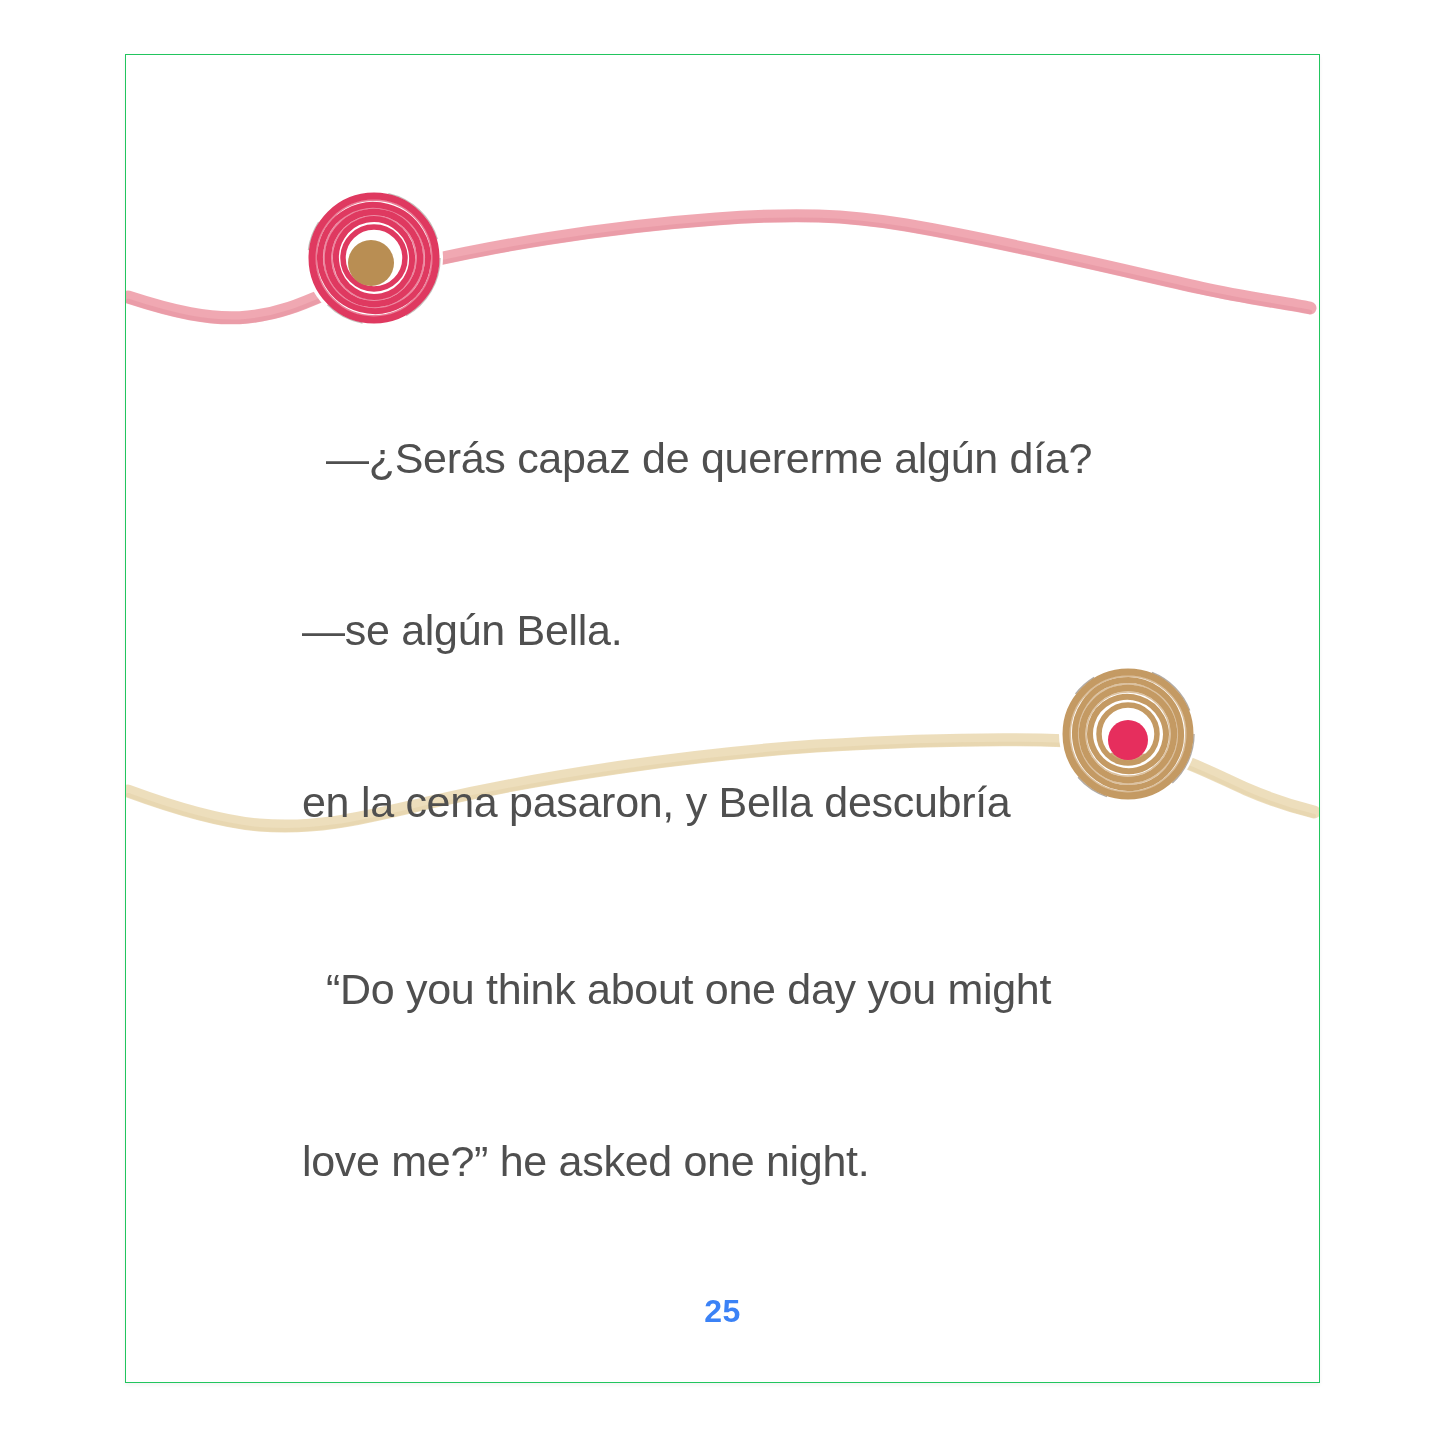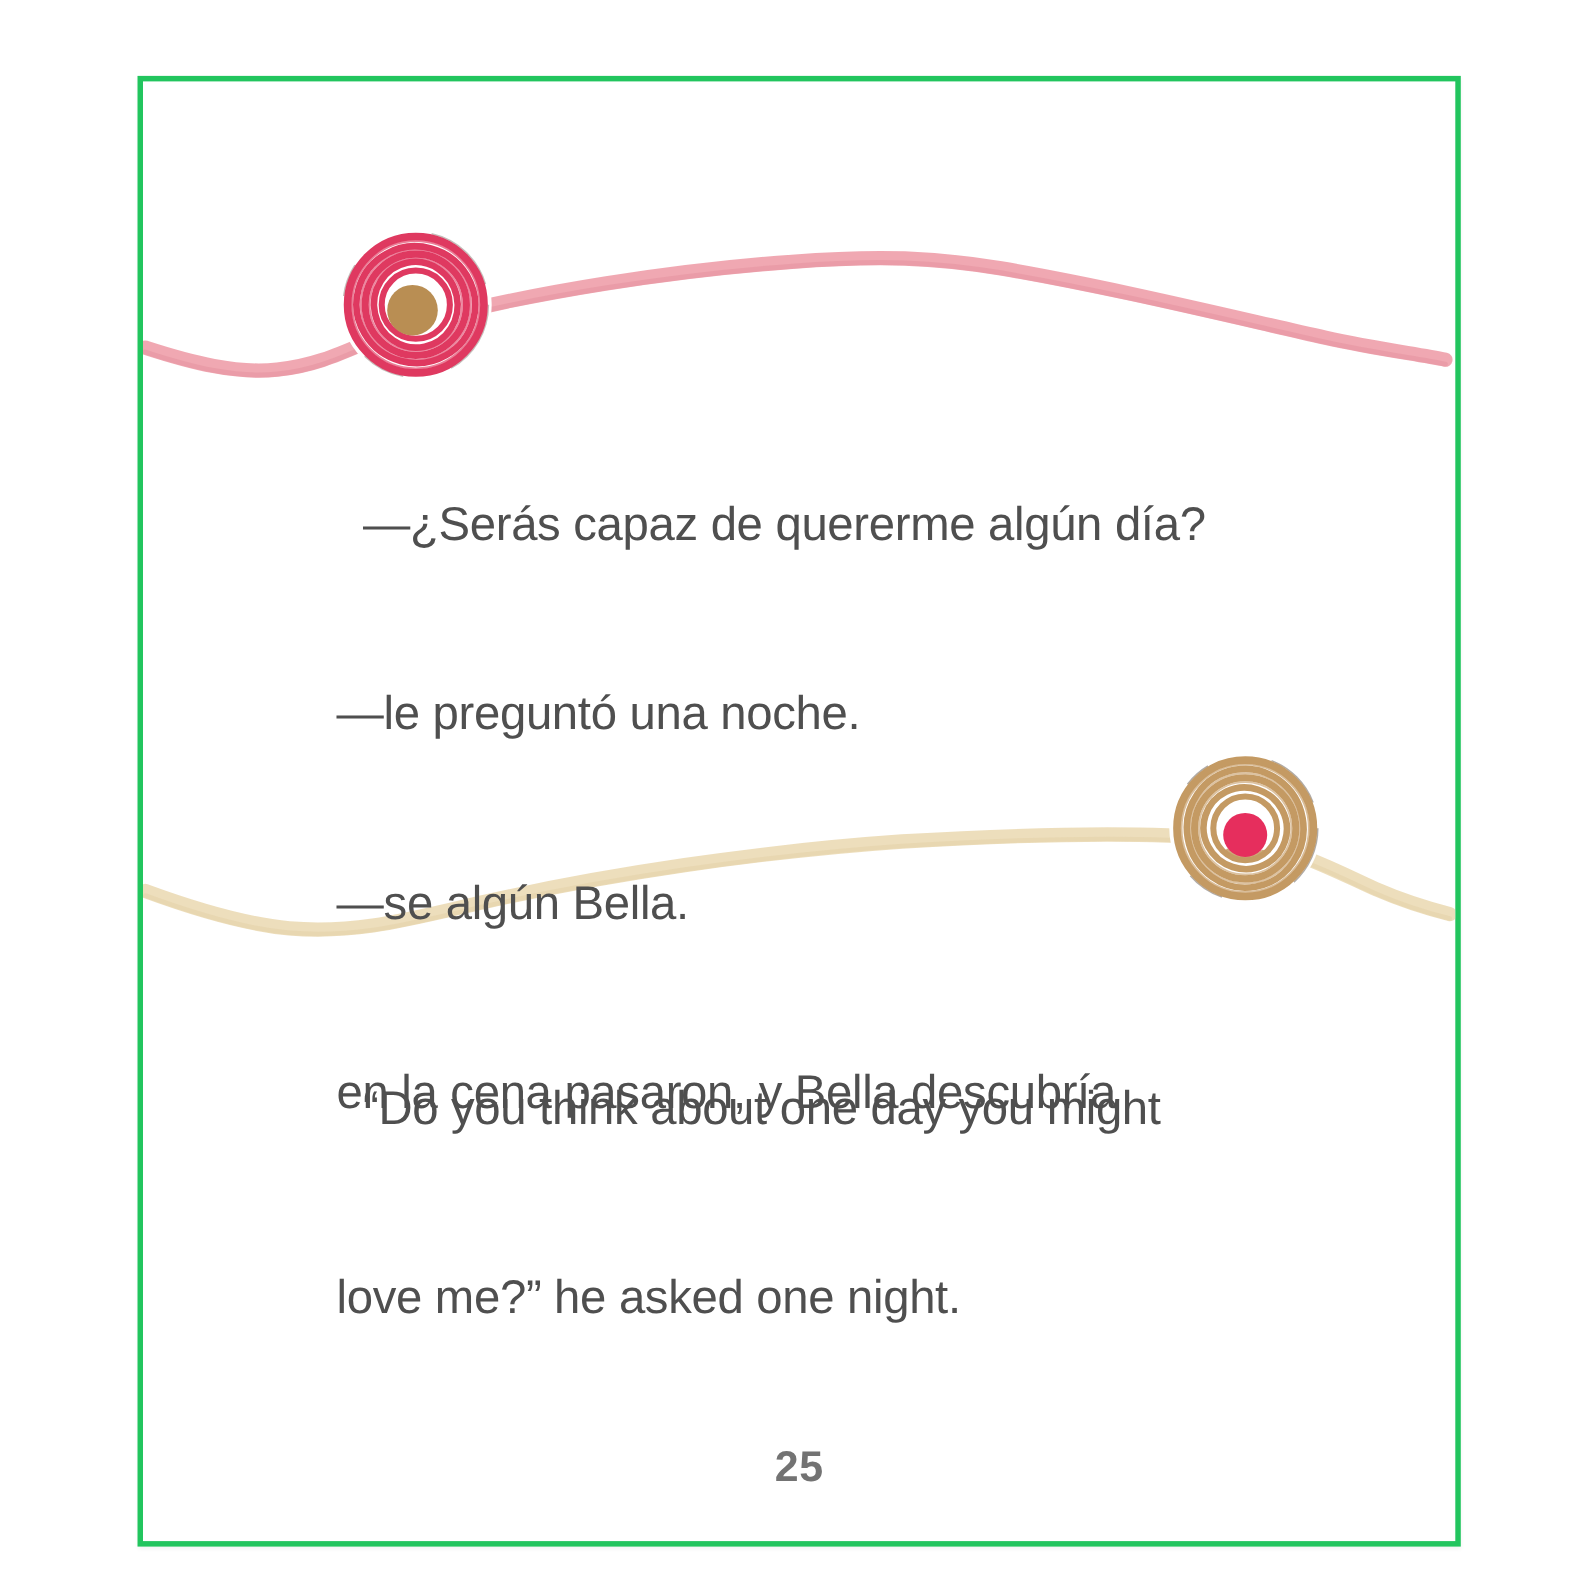--- a/index.html
+++ b/index.html
@@ -6,25 +6,25 @@
     margin: 0;
     padding: 0;
     width: 1445px;
     height: 1445px;
     background: #ffffff;
     font-family: "Liberation Sans", sans-serif;
   }
   .book-page {
     position: absolute;
     left: 125px;
-    top: 69px;
+    top: 54px;
     width: 1193px;
     height: 1327px;
     background: #ffffff;
-    border: 5px solid #22c55e;
+    border: 1px solid #22c55e;
     box-shadow: 0 2px 4px rgba(0,0,0,0.05);
     overflow: hidden;
   }
   .ornaments {
     position: absolute;
     left: 0;
     top: 0;
     width: 1193px;
     height: 1327px;
     pointer-events: none;
@@ -41,23 +41,23 @@
   }
   .text-block.spanish { top: 260px; }
   .text-block.english { top: 791px; }
   .line.indent { padding-left: 24px; }
   .page-number {
     position: absolute;
     left: 0;
     top: 1238px;
     width: 100%;
     text-align: center;
-    font-size: 39px;
+    font-size: 32px;
     font-weight: 700;
-    color: #737373;
+    color: #3b82f6;
     letter-spacing: 0.5px;
   }
 </style>
 </head>
 <body>
 
 <div class="book-page">
 
   <svg class="ornaments" viewBox="0 0 1193 1327">
 
@@ -109,21 +109,20 @@
         <circle r="50" stroke-width="1.8" opacity="0.6"></circle>
         <circle r="42" stroke-width="1.6" opacity="0.6"></circle>
         <path d="M -16 20 A 26 26 0 0 0 16 21" stroke-width="3" opacity="0.85"></path>
       </g>
       <circle cx="0" cy="6" r="20" fill="#e62e5d"></circle>
     </g>
   </svg>
 
   <div class="text-block spanish">
     <div class="line indent">—¿Serás capaz de quererme algún día?</div>
-    <div class="line">—le preguntó una noche.</div>
     <div class="line">—se algún Bella.</div>
     <div class="line">en la cena pasaron, y Bella descubría</div>
     
   </div>
 
   <div class="text-block english">
     <div class="line indent">“Do you think about one day you might</div>
     <div class="line">love me?” he asked one night.</div>
     
     

